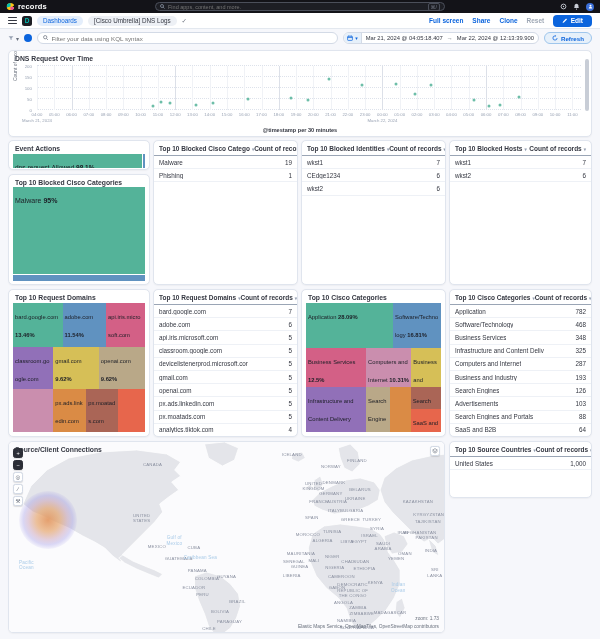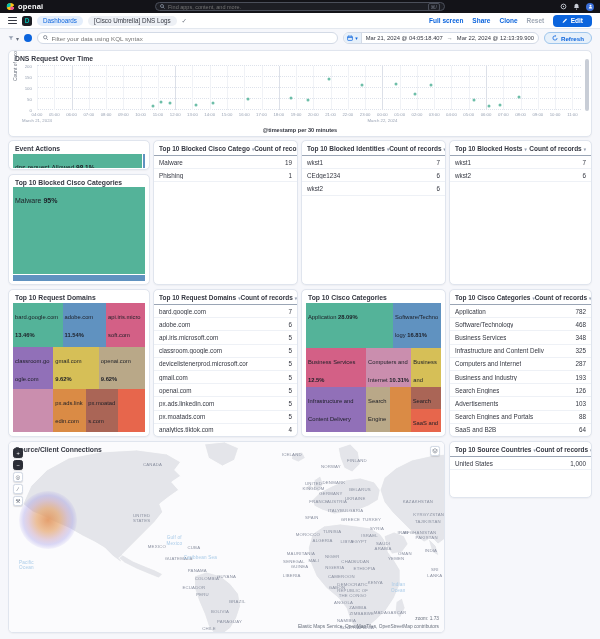--- a/index.html
+++ b/index.html
@@ -94,21 +94,21 @@
 </head>
 <body>
 
 <div class="top-header">
   <div class="logo-wrap">
     <svg width="9" height="9" viewBox="0 0 10 10">
       <path d="M1,4 C1,2 3,1 5,1 C7,1 9,2 9,4 L7,5 L9,6 C9,8 7,9 5,9 C3,9 1,8 1,6 Z" fill="#FEC514"></path>
       <path d="M1,4 C1,2 3,1 5,1 L5,5 L1,6 Z" fill="#00BFB3"></path>
       <path d="M5,5 L9,6 C9,8 7,9 5,9 Z" fill="#F04E98"></path>
     </svg>
-    <span class="logo-text">openai</span>
+    <span class="logo-text">records</span>
   </div>
   <div class="hdr-search">
     <svg width="5" height="5" viewBox="0 0 10 10">
         <circle cx="4" cy="4" r="3" fill="none" stroke="#98A2B3" stroke-width="1.4"></circle>
         <line x1="6.3" y1="6.3" x2="9" y2="9" stroke="#98A2B3" stroke-width="1.4"></line>
       </svg>
     <input placeholder="Find apps, content, and more." style="">
     <span class="shortcut">⌘/</span>
   </div>
   <div class="hdr-right">

